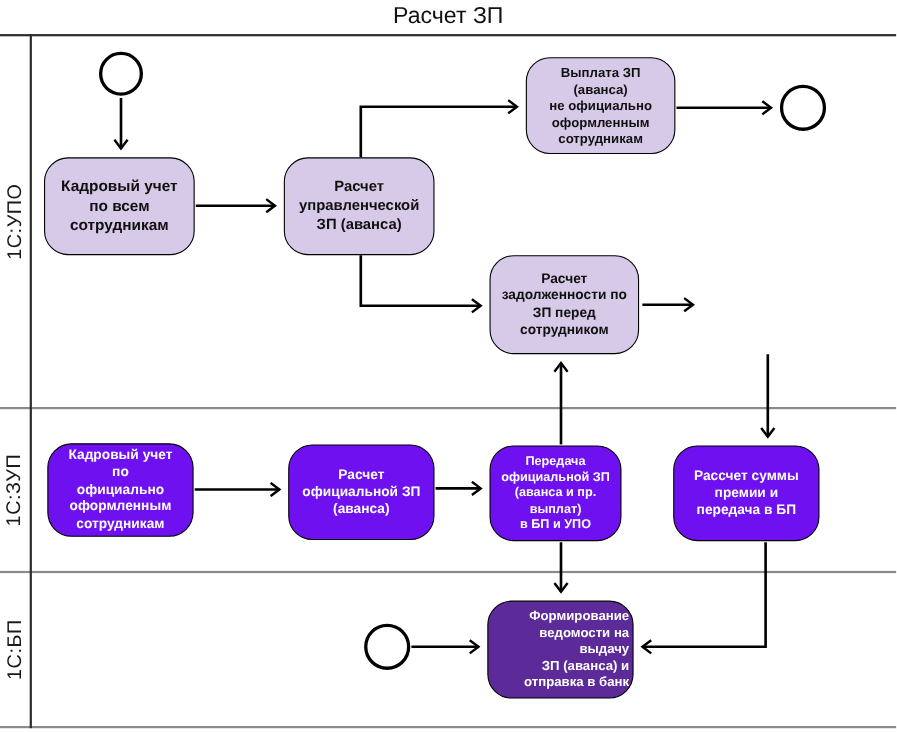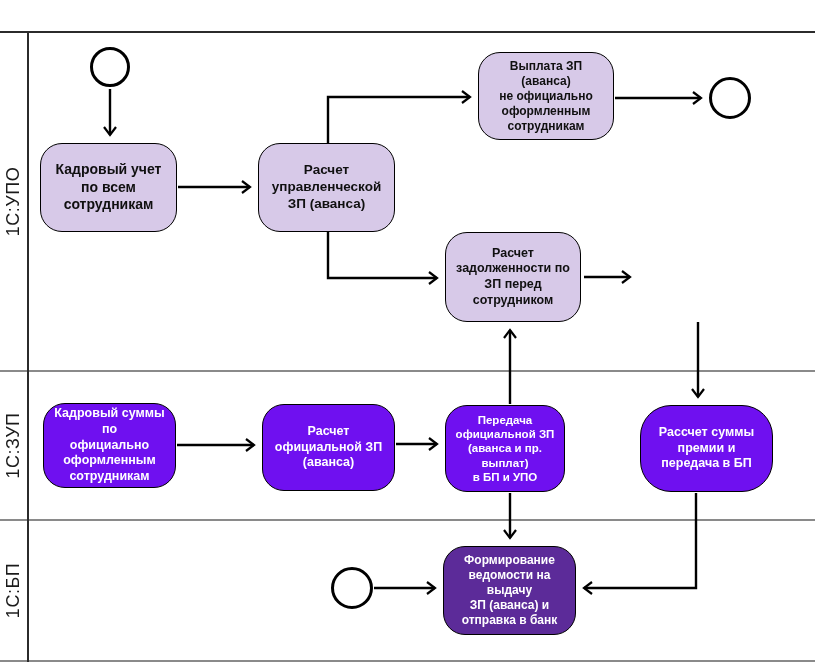--- a/index.html
+++ b/index.html
@@ -37,20 +37,21 @@
     position:absolute; box-sizing:border-box; background:#ffffff;
     border:3px solid #000; border-radius:50%;
   }
   svg.connectors { position:absolute; left:0; top:0; pointer-events:none; }
 </style>
 </head>
 <body>
 
 <div class="canvas">
 
+  <div class="title">Расчет ЗП</div>
 
   <div class="hline dark" style="top:31px;"></div>
   <div class="hline gray" style="top:370px;"></div>
   <div class="hline gray" style="top:519px;"></div>
   <div class="hline gray" style="top:660px;"></div>
   <div class="vline" style="left:27px; top:31px; height:631px;"></div>
 
   <div class="lane-label-wrap" style="top:32px; height:338px;">
     <span class="lane-label">1С:УПО</span>
   </div>
@@ -96,33 +97,33 @@
 ЗП (аванса)</div>
   <div class="node light" style="left:478px; top:52px; width:136px; height:88px; font-size:12px; padding:2px 16px;">Выплата ЗП (аванса)
 не официально
 оформленным
 сотрудникам</div>
   <div class="node light" style="left:445px; top:232px; width:136px; height:90px; font-size:12.5px;">Расчет
 задолженности по
 ЗП перед
 сотрудником</div>
 
-  <div class="node bright" style="left:43px; top:403px; width:133px; height:85px; font-size:12.5px;">Кадровый суммы по
+  <div class="node bright" style="left:43px; top:403px; width:133px; height:85px; font-size:12.5px;">Кадровый учет по
 официально
 оформленным
 сотрудникам</div>
   <div class="node bright" style="left:262px; top:404px; width:133px; height:87px; font-size:12.5px;">Расчет
 официальной ЗП
 (аванса)</div>
   <div class="node bright" style="left:445px; top:405px; width:120px; height:87px; font-size:11.5px; padding:2px 2px;">Передача
 официальной ЗП
 (аванса и пр. выплат)
 в БП и УПО</div>
-  <div class="node bright" style="left:640px; top:405px; width:133px; height:87px; font-size:12.5px;border-radius:31px;">Рассчет суммы
+  <div class="node bright" style="left:612px; top:405px; width:133px; height:87px; font-size:12.5px;">Рассчет суммы
 премии и
 передача в БП</div>
 
-  <div class="node dark" style="left:443px; top:546px; width:133px; height:89px; font-size:12px; padding:2px 3px;">Формирование
+  <div class="node dark" style="left:443px; top:546px; width:133px; height:89px; font-size:12px; padding:2px 3px;text-align:right;">Формирование
 ведомости на выдачу
 ЗП (аванса) и
 отправка в банк</div>
 
 </div>
 
 </body></html>

